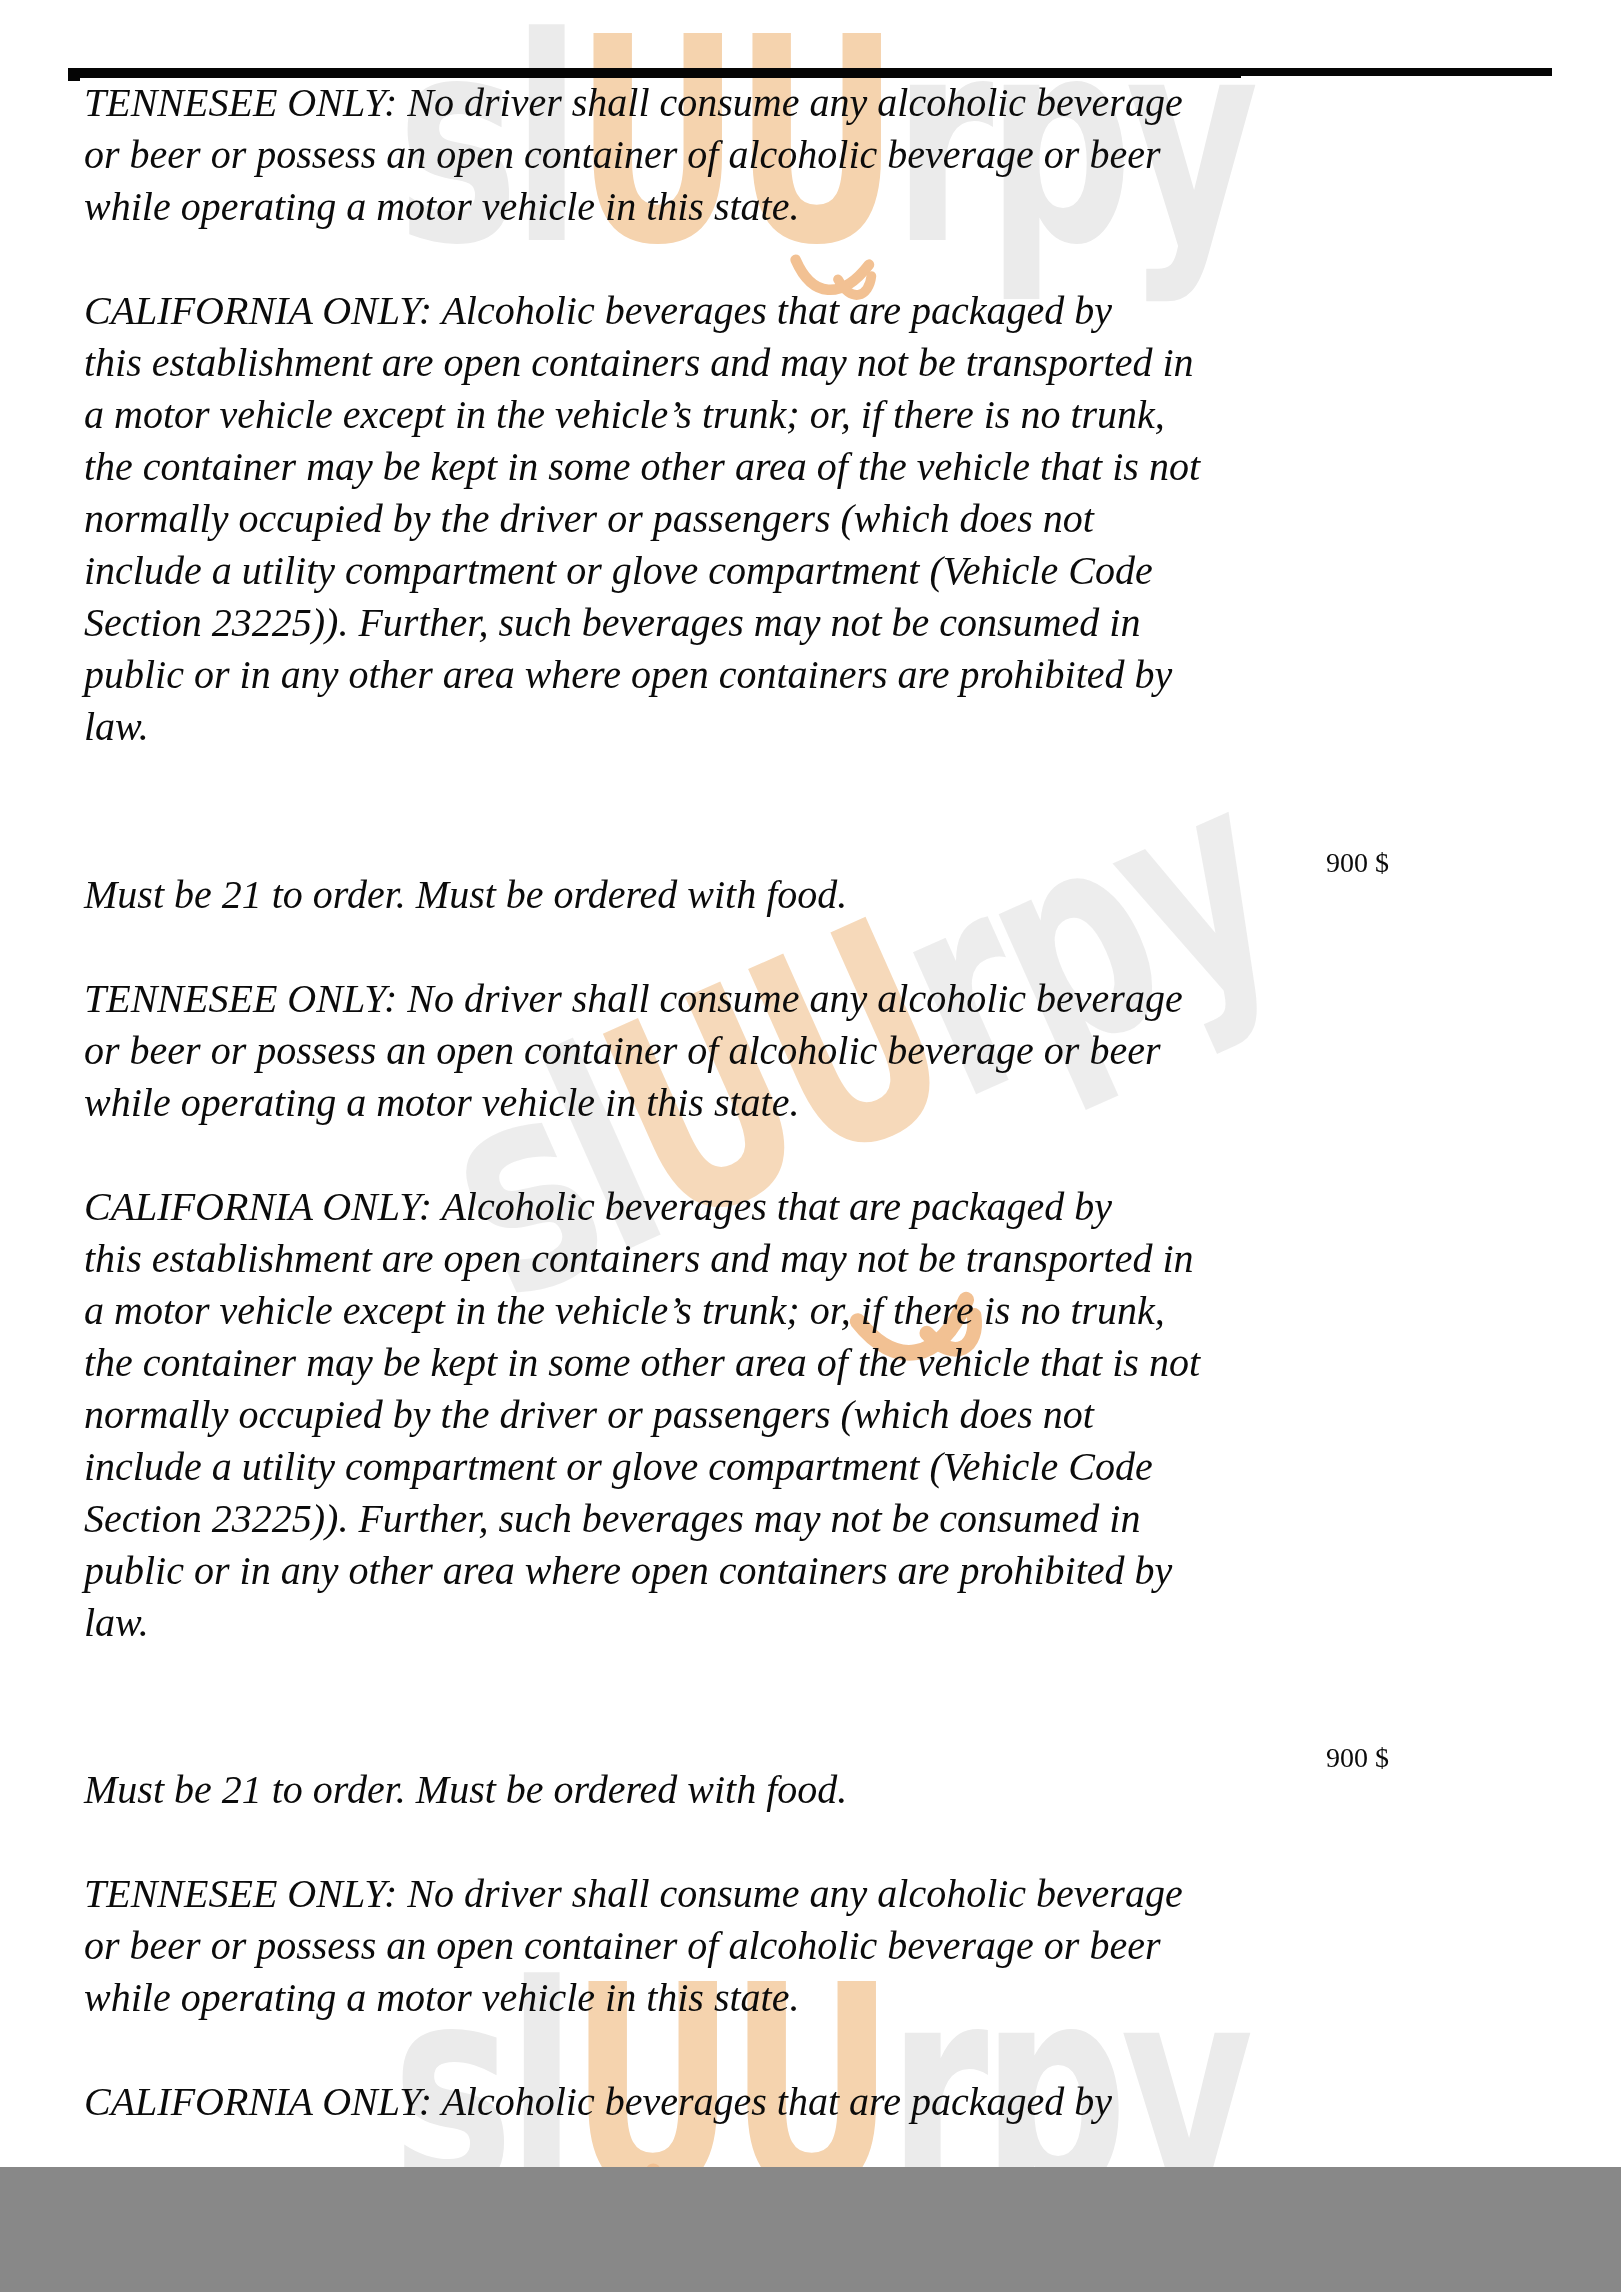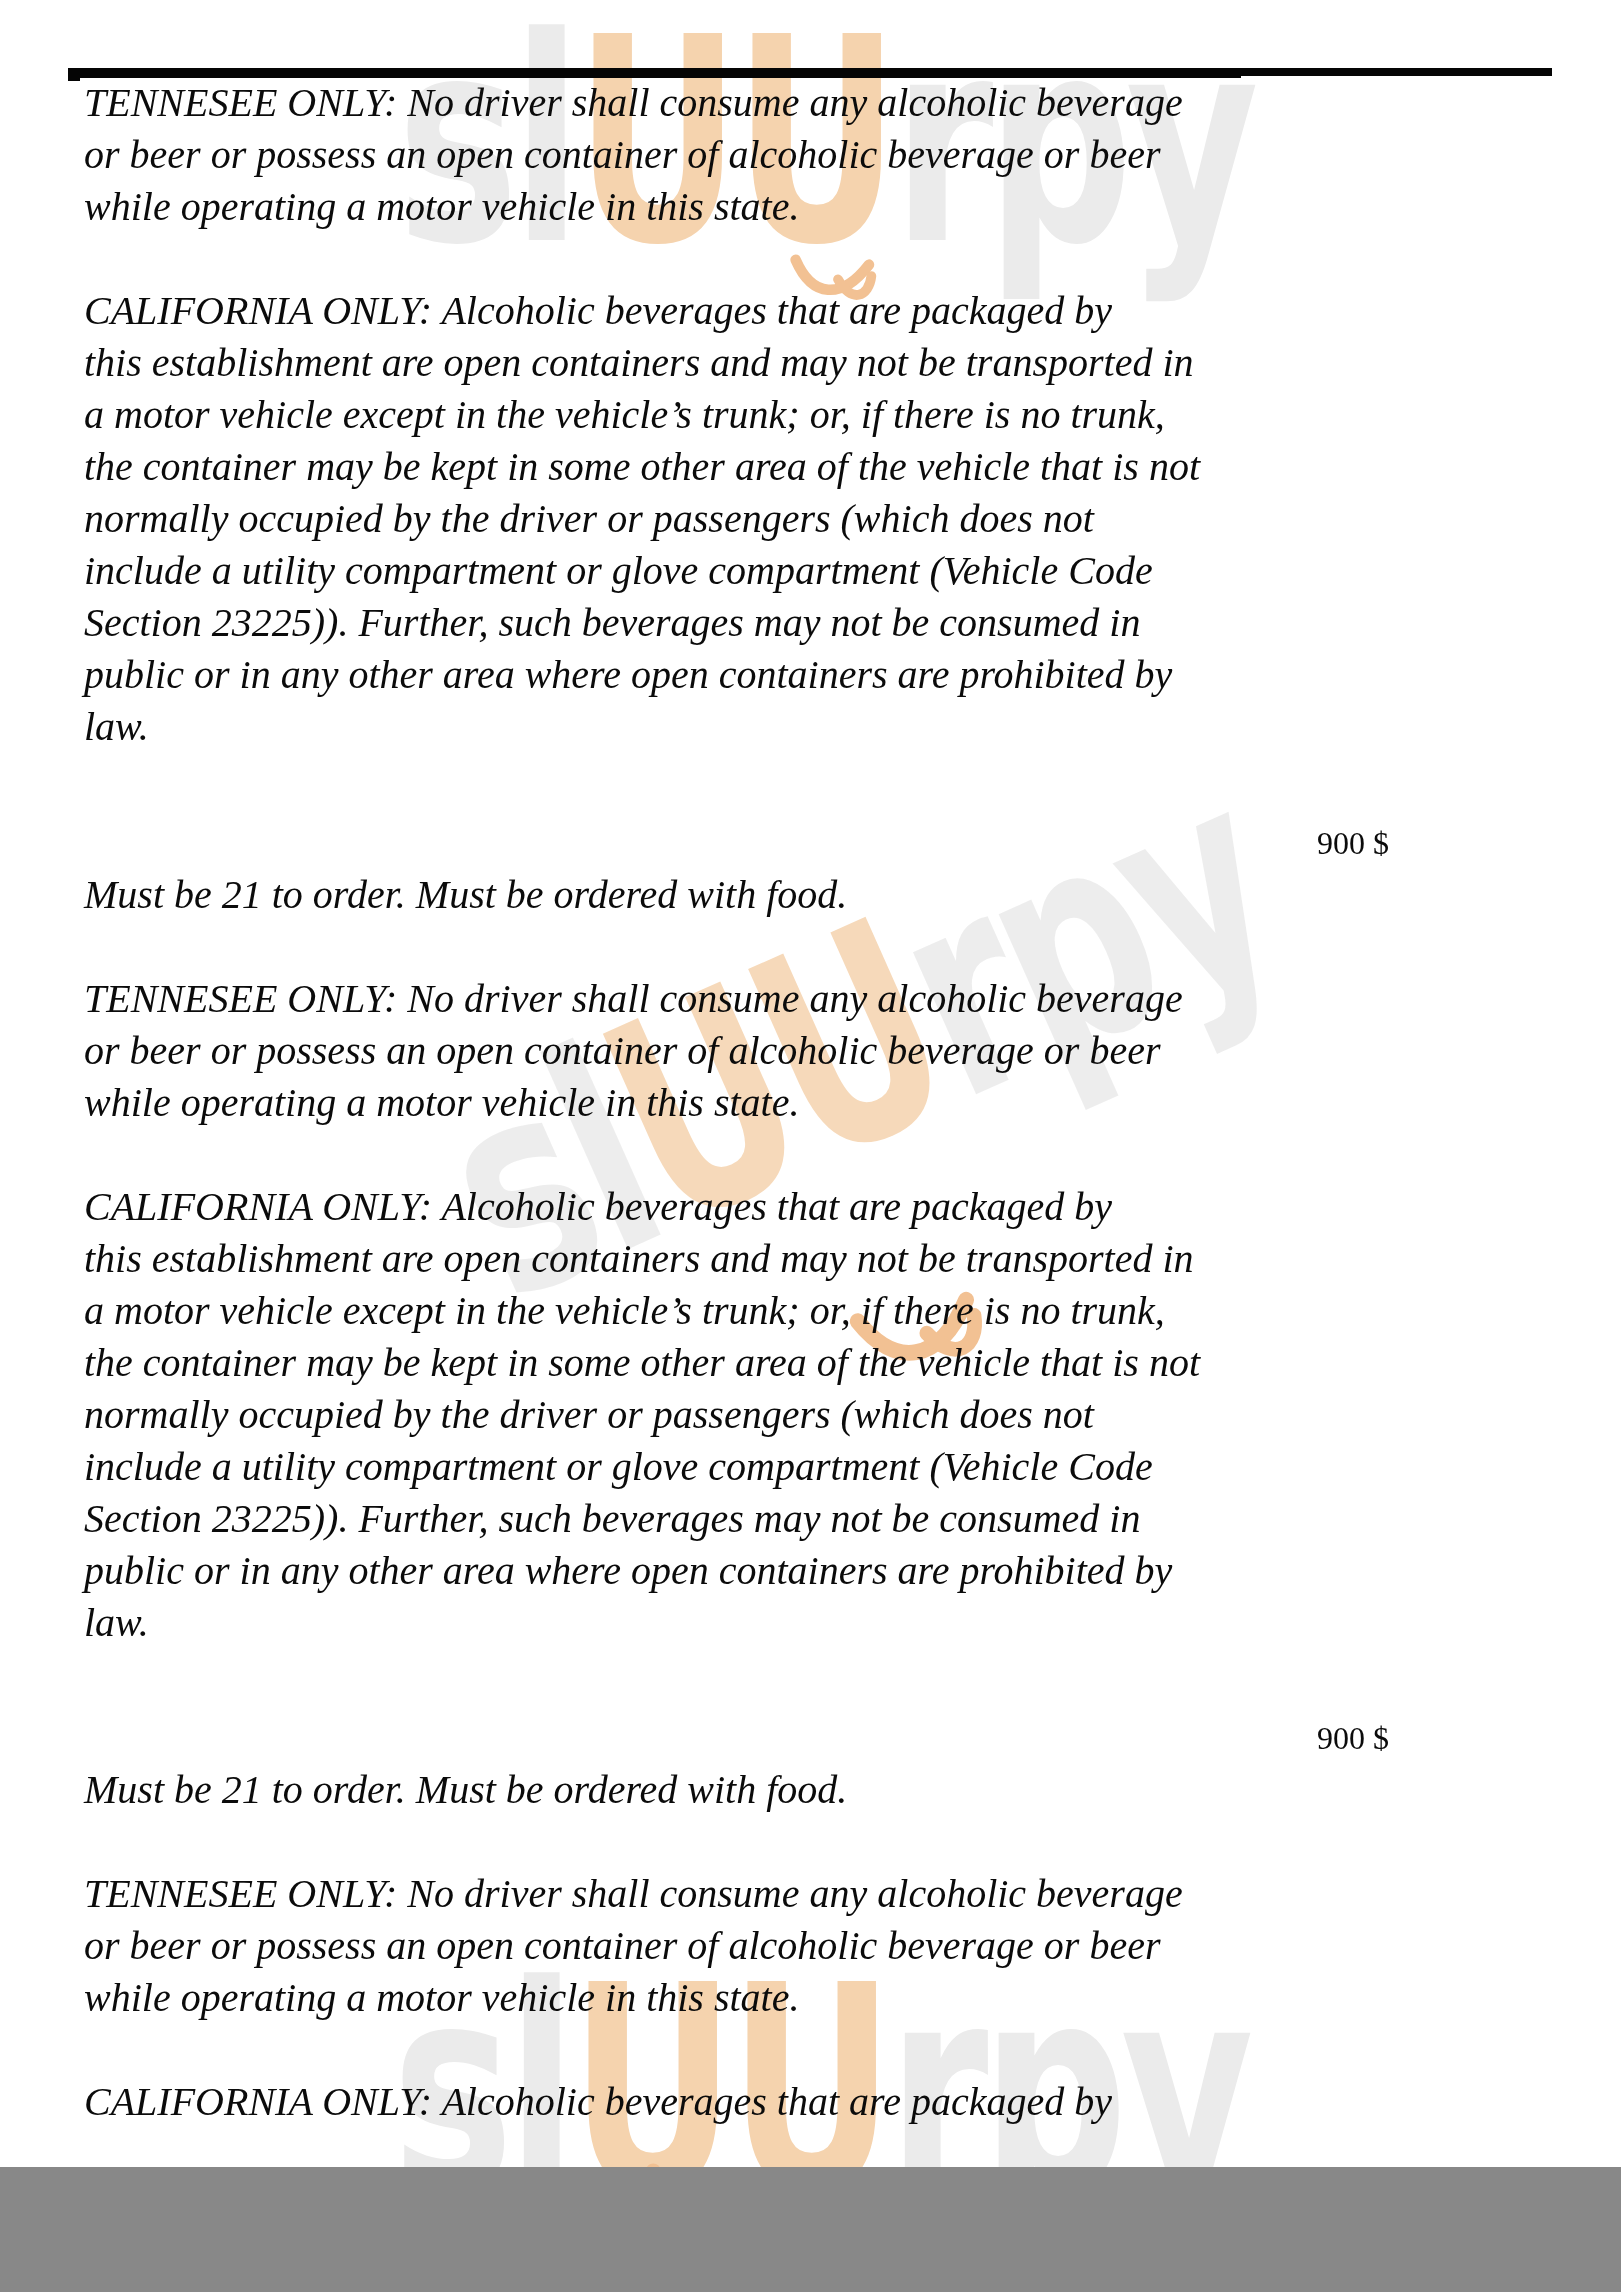--- a/index.html
+++ b/index.html
@@ -21,22 +21,22 @@
   
   .para{
     position:absolute;left:84px;
     font-size:40px;line-height:52px;
     white-space:pre-line;
     z-index:2;
     font-style:italic;
   }
   .price{
     position:absolute;left:1166px;width:223px;
-    font-size:32px;line-height:52px;
-    text-align:right;z-index:2;
+    font-size:28px;line-height:52px;
+    text-align:right;z-index:2;margin-top:20px;
   }
   
   .wm{
     position:absolute;z-index:1;
     font-family:"DejaVu Sans","Liberation Sans",sans-serif;
     font-weight:bold;
     font-size:284px;line-height:284px;
     letter-spacing:-9.8px;
     white-space:nowrap;
     transform:scaleX(.72);

